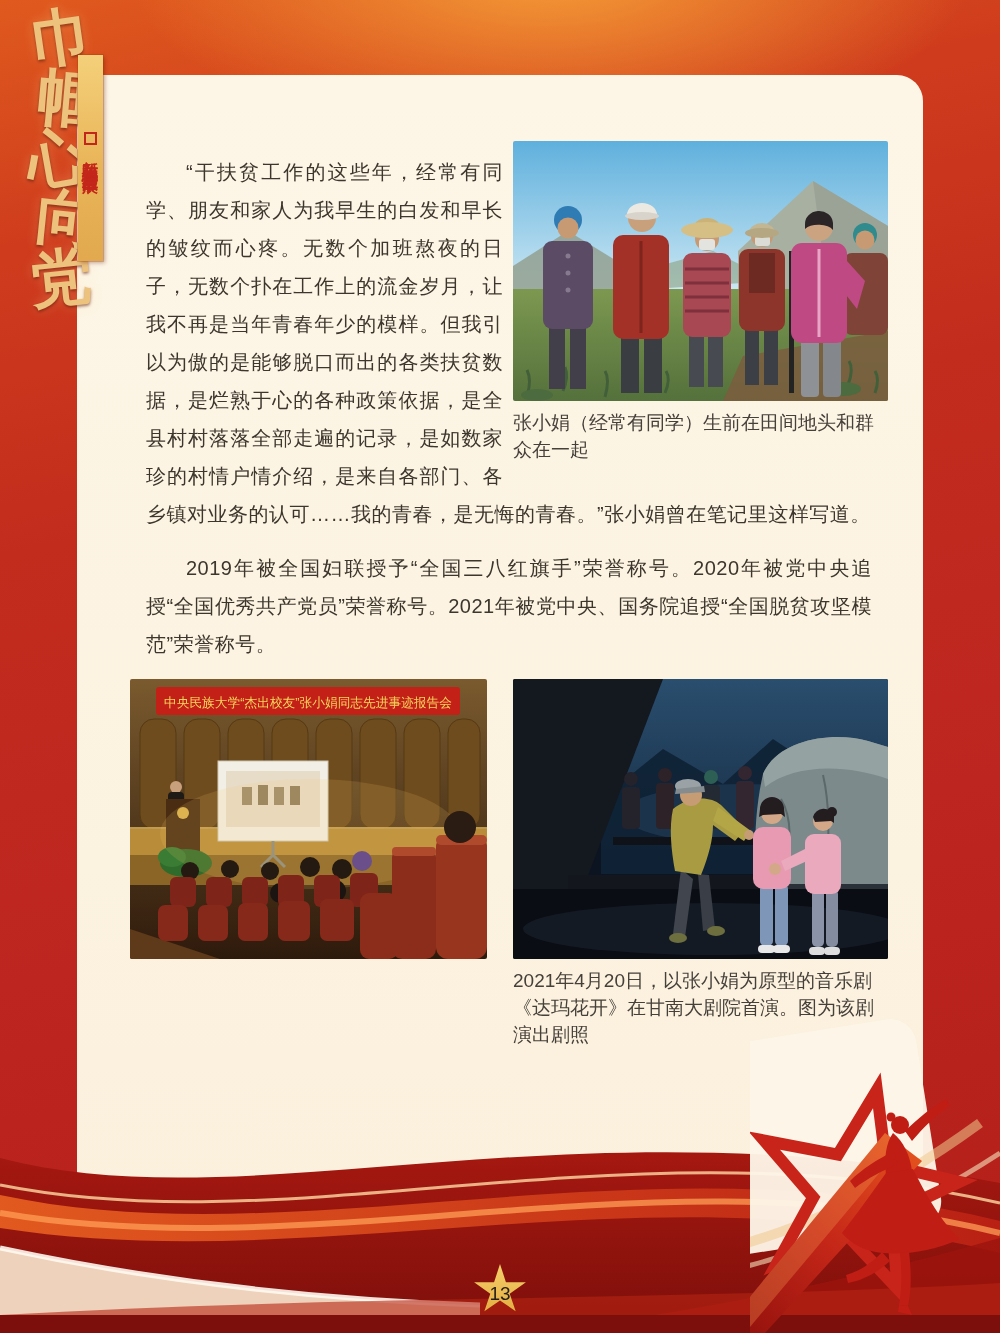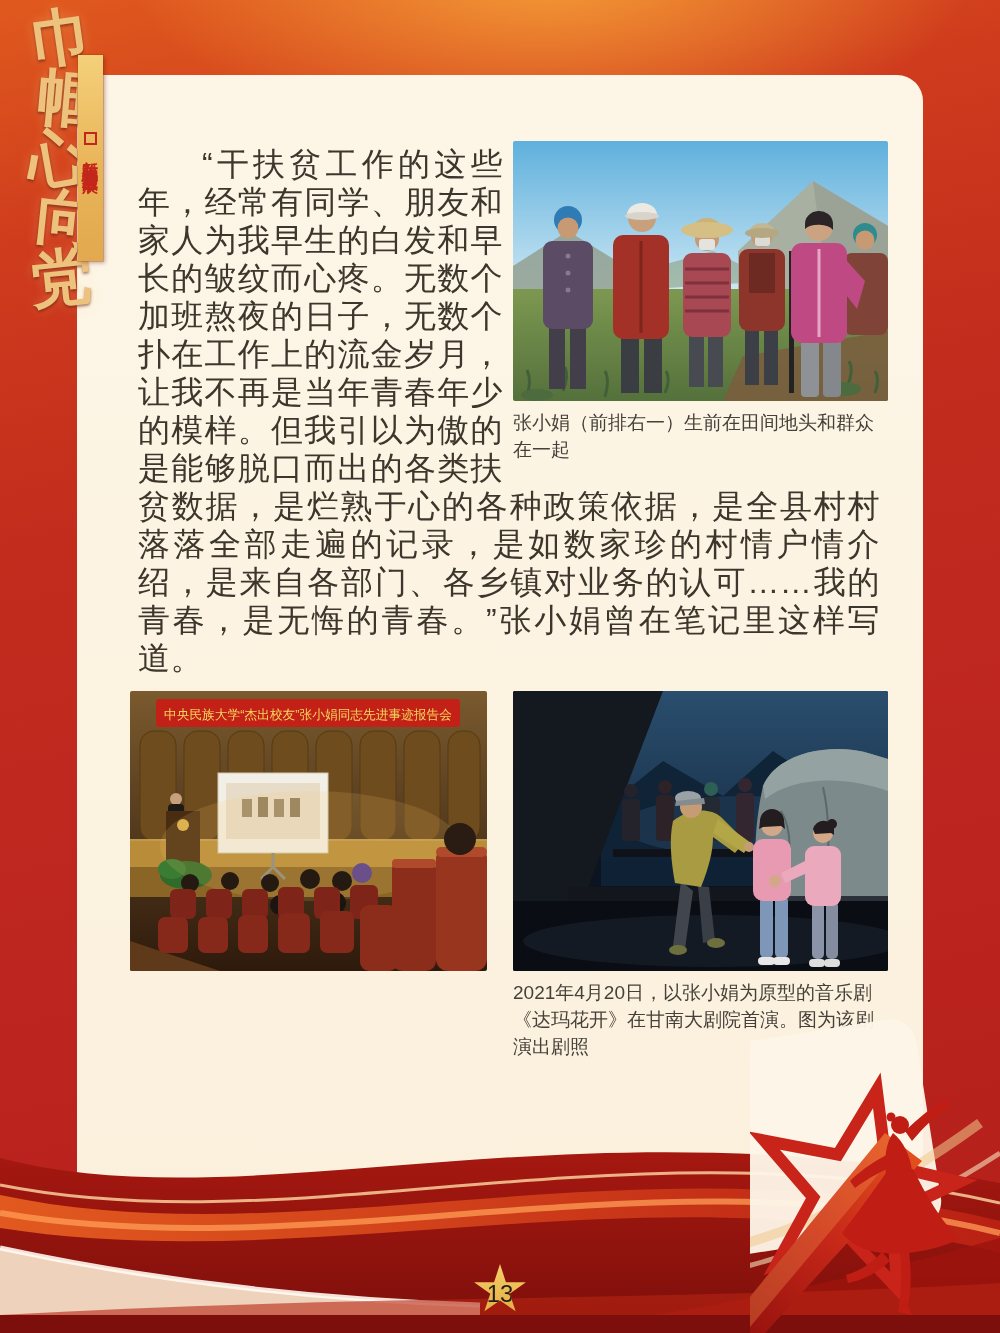--- a/index.html
+++ b/index.html
@@ -25,39 +25,39 @@
   .c4{transform:rotate(-6deg);}
   
   .gold-band{position:absolute;left:78px;top:55px;width:25px;height:206px;z-index:5;
     background:linear-gradient(180deg,#f4d07a 0%,#e9b458 55%,#e2a94e 100%);
     display:flex;flex-direction:column;align-items:center;justify-content:center;
     box-shadow:0 0 0 1px rgba(150,60,10,.25),2px 2px 4px rgba(100,20,5,.35);}
   .band-text{writing-mode:vertical-rl;text-orientation:upright;font-size:16px;font-weight:bold;
     color:#c3261a;letter-spacing:2px;line-height:25px;}
   .band-deco{width:9px;height:9px;border:2px solid #c3261a;margin:3px 0;flex:none;}
   
-  .body-text{font-size:32px;line-height:38px;color:#3d362c;text-indent:2em;margin:8px;
+  .body-text{font-size:20px;line-height:38px;color:#3d362c;text-indent:2em;margin:16px;
     text-align:justify;word-break:break-all;letter-spacing:.5px;}
   figure{margin:0;}
   .fig-field{float:right;width:375px;margin:4px 0 22px 10px;}
   .fig svg{display:block;border-radius:2px;}
   figcaption{font-size:19px;line-height:27px;color:#46403a;margin-top:8px;word-break:break-all;}
   .fig-row{display:flex;gap:16px;margin-top:14px;}
   .fig-hall{width:413px;}
   .fig-musical{width:375px;}
   
   .bottom-decor{position:absolute;left:0;bottom:0;width:1000px;height:270px;z-index:3;pointer-events:none;}
   
   .corner-decor{position:absolute;right:0;bottom:0;width:250px;height:330px;z-index:4;pointer-events:none;}
   
   .page-star{position:absolute;left:473px;top:1264px;width:54px;height:52px;z-index:6;
     display:flex;align-items:center;justify-content:center;
     background:linear-gradient(180deg,#f5d06c 0%,#e3ab3e 100%);
     clip-path:polygon(50% 0%,61% 35%,98% 35%,68% 57%,79% 91%,50% 70%,21% 91%,32% 57%,2% 35%,39% 35%);}
-  .page-star span{font-size:24px;color:#241f16;margin-top:8px;}
+  .page-star span{font-size:19px;color:#241f16;margin-top:8px;}
 </style>
 </head>
 <body>
 
 <div class="page">
 
   <div class="calligraphy">
     <span class="cg c0">巾</span>
     <span class="cg c1">帼</span>
     <span class="cg c2">心</span>
@@ -149,24 +149,25 @@
 
           <rect x="288" y="198" width="18" height="58" rx="4" fill="#8e9196"></rect>
           <rect x="310" y="198" width="18" height="58" rx="4" fill="#84878c"></rect>
           <rect x="278" y="102" width="56" height="100" rx="11" fill="#bf4a83"></rect>
           <path d="M306,108 V196" stroke="#e7a6c6" stroke-width="3"></path>
           <polygon points="334,120 352,140 344,168 330,150" fill="#bf4a83"></polygon>
           <circle cx="306" cy="86" r="14" fill="#cba381"></circle>
           <path d="M292,84 a14,13 0 0 1 28,-2 l0,7 a16,9 0 0 0 -28,-1 z" fill="#2c2527"></path>
         </g>
       </svg>
-      <figcaption>张小娟（前排右一）生前在田间地头和群众在一起</figcaption>
+      <figcaption>张小娟（经常有同学）生前在田间地头和群众在一起</figcaption>
     </figure>
 
     <p class="body-text">“干扶贫工作的这些年，经常有同学、朋友和家人为我早生的白发和早长的皱纹而心疼。无数个加班熬夜的日子，无数个扑在工作上的流金岁月，让我不再是当年青春年少的模样。但我引以为傲的是能够脱口而出的各类扶贫数据，是烂熟于心的各种政策依据，是全县村村落落全部走遍的记录，是如数家珍的村情户情介绍，是来自各部门、各乡镇对业务的认可……我的青春，是无悔的青春。”张小娟曾在笔记里这样写道。</p>
+    <p class="body-text">2019年被全国妇联授予“全国三八红旗手”荣誉称号。2020年被党中央追授“全国优秀共产党员”荣誉称号。2021年被党中央、国务院追授“全国脱贫攻坚模范”荣誉称号。</p>
 
     <div class="fig-row">
 
       <figure class="fig fig-hall">
         <svg width="357" height="280" viewBox="0 0 357 280">
           <defs>
             <linearGradient id="hallG" x1="0" y1="0" x2="0" y2="1">
               <stop offset="0" stop-color="#7a5a2e"></stop>
                 <stop offset="1" stop-color="#2e1a0c"></stop>
             </linearGradient>

